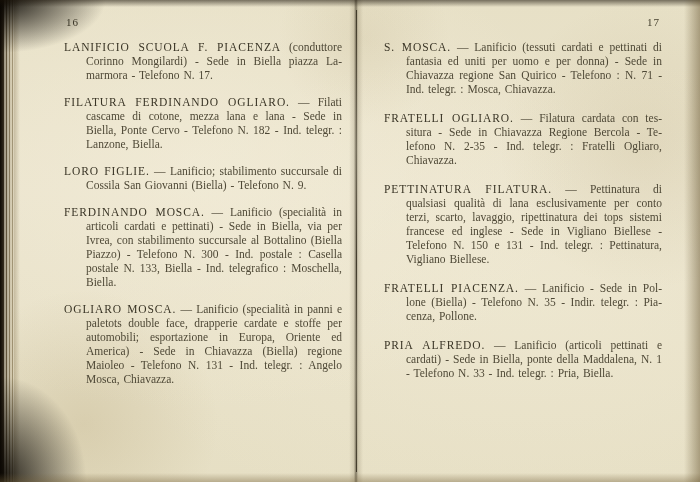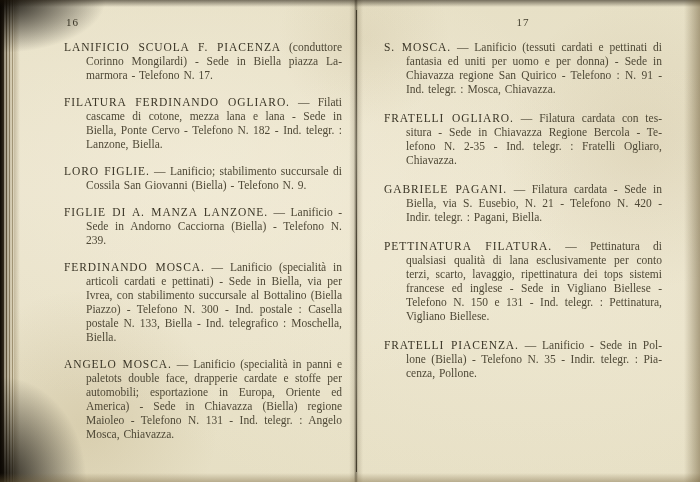--- a/index.html
+++ b/index.html
@@ -86,21 +86,21 @@
   }
   .page-left  { left: 64px;  width: 278px; }
   .page-right { left: 384px; width: 278px; }
   .pagenum {
     font-size: 11px;
     line-height: 13px;
     letter-spacing: 1px;
     color: #45402f;
     margin: 0 2px 11px 2px;
   }
-  .page-right .pagenum { text-align: center; }
+  .page-right .pagenum { text-align: right; }
   .entry {
     margin: 0 0 13px 0;
     padding-left: 22px;
     text-indent: -22px;
     text-align: justify;
     font-size: 11.5px;
     line-height: 14px;
     color: #4e4836;
     word-spacing: 1px;
   }
@@ -119,40 +119,39 @@
 
   <div class="page page-left">
     <div class="pagenum">16</div>
 
     <p class="entry"><span class="entry-name">LANIFICIO SCUOLA F. PIACENZA</span><span class="entry-body"> (conduttore Corinno Mongilardi) - Sede in Biella piazza La­marmora - Telefono N. 17.</span></p>
 
     <p class="entry"><span class="entry-name">FILATURA FERDINANDO OGLIARO.</span><span class="entry-body"> — Fi­lati cascame di cotone, mezza lana e lana - Sede in Biella, Ponte Cervo - Telefono N. 182 - Ind. telegr. : Lanzone, Biella.</span></p>
 
     <p class="entry"><span class="entry-name">LORO FIGLIE.</span><span class="entry-body"> — Lanificio; stabilimento succursale di Cossila San Giovanni (Biella) - Telefono N. 9.</span></p>
 
-    <p class="entry"><span class="entry-name">FIGLIE DI A. MANZA LANZONE.</span><span class="entry-body"> — Lanificio - Sede in Andorno Cacciorna (Biella) - Telefono N. 239.</span></p>
 
     <p class="entry"><span class="entry-name">FERDINANDO MOSCA.</span><span class="entry-body"> — Lanificio (specialità in articoli cardati e pettinati) - Sede in Biella, via per Ivrea, con stabilimento succursale al Botta­lino (Biella Piazzo) - Telefono N. 300 - Ind. po­stale : Casella postale N. 133, Biella - Ind. tele­grafico : Moschella, Biella.</span></p>
 
-    <p class="entry"><span class="entry-name">ANGELO MOSCA.</span><span class="entry-body"> — Lanificio (specialità in panni e paletots double face, drapperie cardate e stoffe per automobili; esportazione in Europa, Oriente ed America) - Sede in Chiavazza (Biella) regione Maioleo - Telefono N. 131 - Ind. telegr. : Angelo Mosca, Chiavazza.</span></p>
+    <p class="entry"><span class="entry-name">OGLIARO MOSCA.</span><span class="entry-body"> — Lanificio (specialità in panni e paletots double face, drapperie cardate e stoffe per automobili; esportazione in Europa, Oriente ed America) - Sede in Chiavazza (Biella) regione Maioleo - Telefono N. 131 - Ind. telegr. : Angelo Mosca, Chiavazza.</span></p>
   </div>
 
   <div class="page page-right">
     <div class="pagenum">17</div>
 
-    <p class="entry"><span class="entry-name">S. MOSCA.</span><span class="entry-body"> — Lanificio (tessuti cardati e pettinati di fantasia ed uniti per uomo e per donna) - Sede in Chiavazza regione San Quirico - Telefono : N. 91 - Ind. telegr. : Mosca, Chiavazza.</span></p>
+    <p class="entry"><span class="entry-name">S. MOSCA.</span><span class="entry-body"> — Lanificio (tessuti cardati e pettinati di fantasia ed uniti per uomo e per donna) - Sede in Chiavazza regione San Quirico - Telefono : N. 71 - Ind. telegr. : Mosca, Chiavazza.</span></p>
 
     <p class="entry"><span class="entry-name">FRATELLI OGLIARO.</span><span class="entry-body"> — Filatura cardata con tes­situra - Sede in Chiavazza Regione Bercola - Te­lefono N. 2-35 - Ind. telegr. : Fratelli Ogliaro, Chiavazza.</span></p>
 
-    <p class="entry"><span class="entry-name">GABRIELE PAGANI.</span><span class="entry-body"> — Filatura cardata - Sede in Biella, via S. Eusebio, N. 21 - Telefono N. 420 - Indir. telegr. : Pagani, Biella.</span></p>
 
     <p class="entry"><span class="entry-name">PETTINATURA FILATURA.</span><span class="entry-body"> — Pettinatura di qualsiasi qualità di lana esclusivamente per conto terzi, scarto, lavaggio, ripettinatura dei tops siste­mi francese ed inglese - Sede in Vigliano Biellese - Telefono N. 150 e 131 - Ind. telegr. : Pettina­tura, Vigliano Biellese.</span></p>
 
     <p class="entry"><span class="entry-name">FRATELLI PIACENZA.</span><span class="entry-body"> — Lanificio - Sede in Pol­lone (Biella) - Telefono N. 35 - Indir. telegr. : Pia­cenza, Pollone.</span></p>
 
+    <p class="entry"><span class="entry-name">PRIA ALFREDO.</span><span class="entry-body"> — Lanificio (articoli pettinati e cardati) - Sede in Biella, ponte della Maddalena, N. 1 - Telefono N. 33 - Ind. telegr. : Pria, Biella.</span></p>
   </div>
 
   <div class="gutter"></div>
   <div class="edge-left"></div>
   <div class="corner-tl"></div>
   <div class="corner-bl"></div>
   <div class="edge-top"></div>
   <div class="edge-bottom"></div>
   <div class="edge-right"></div>
 </div>

